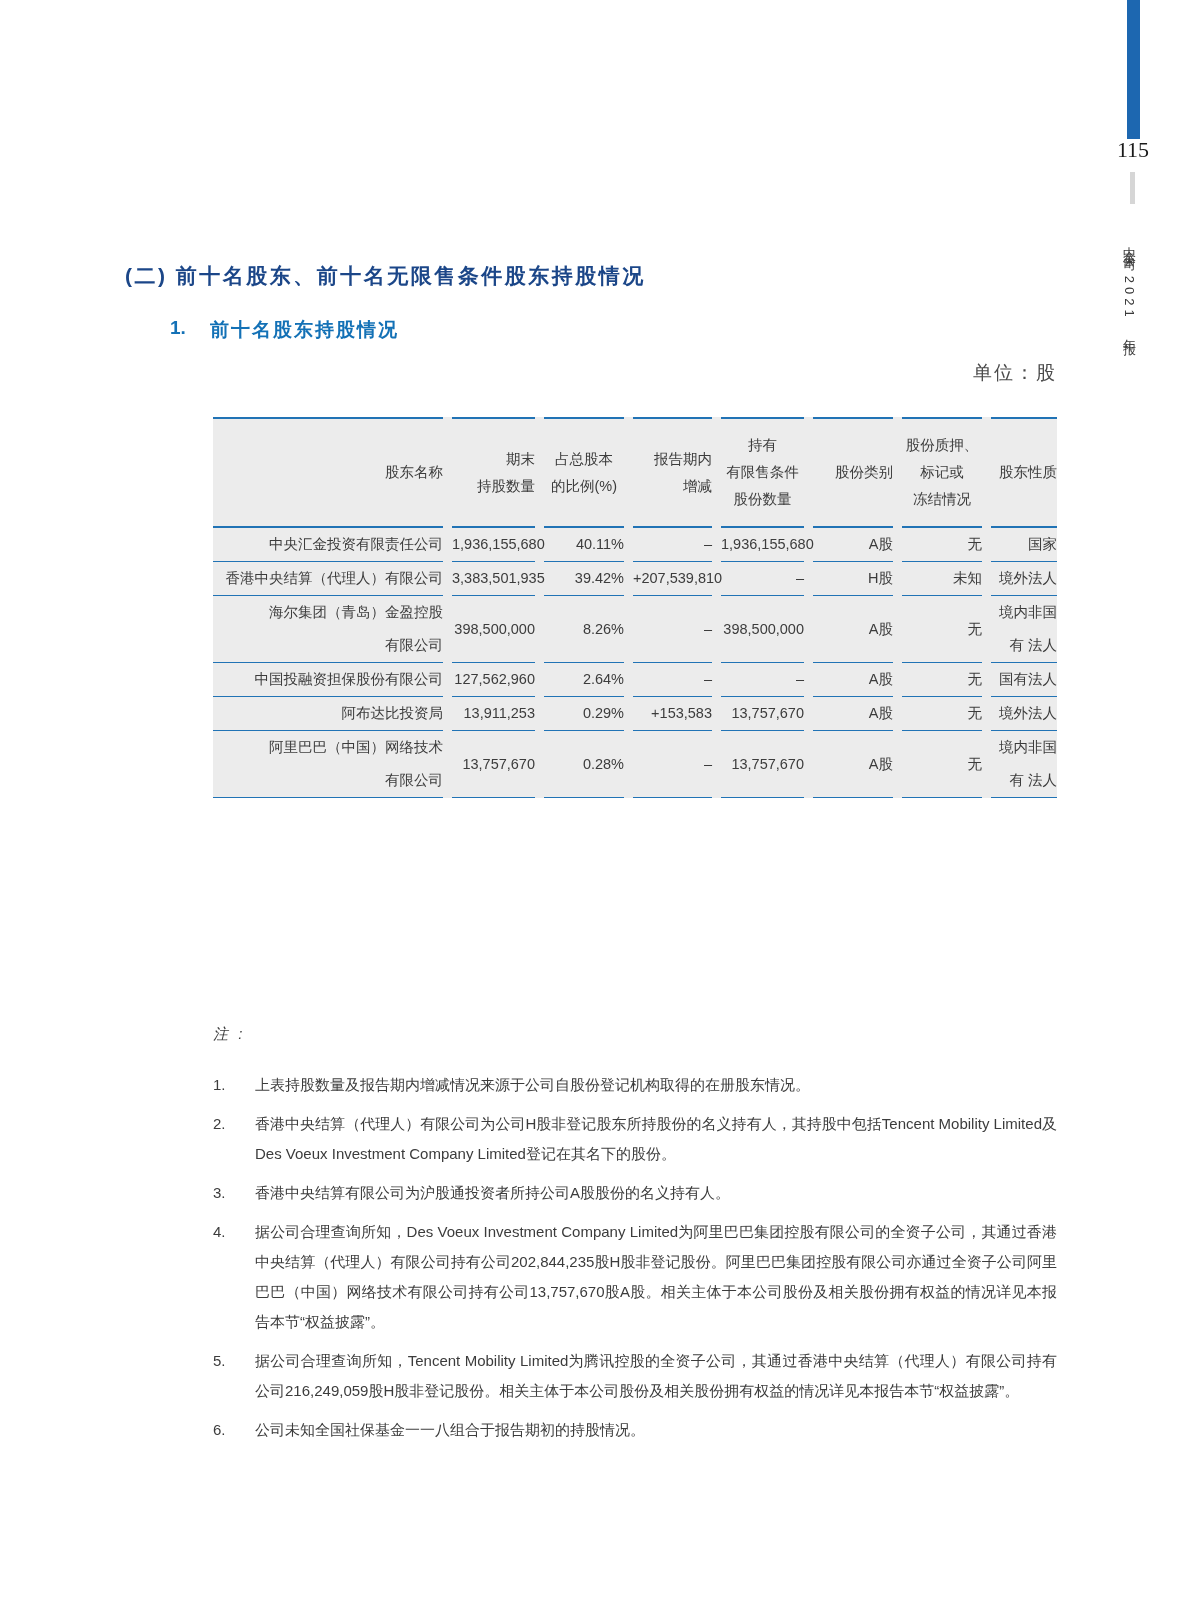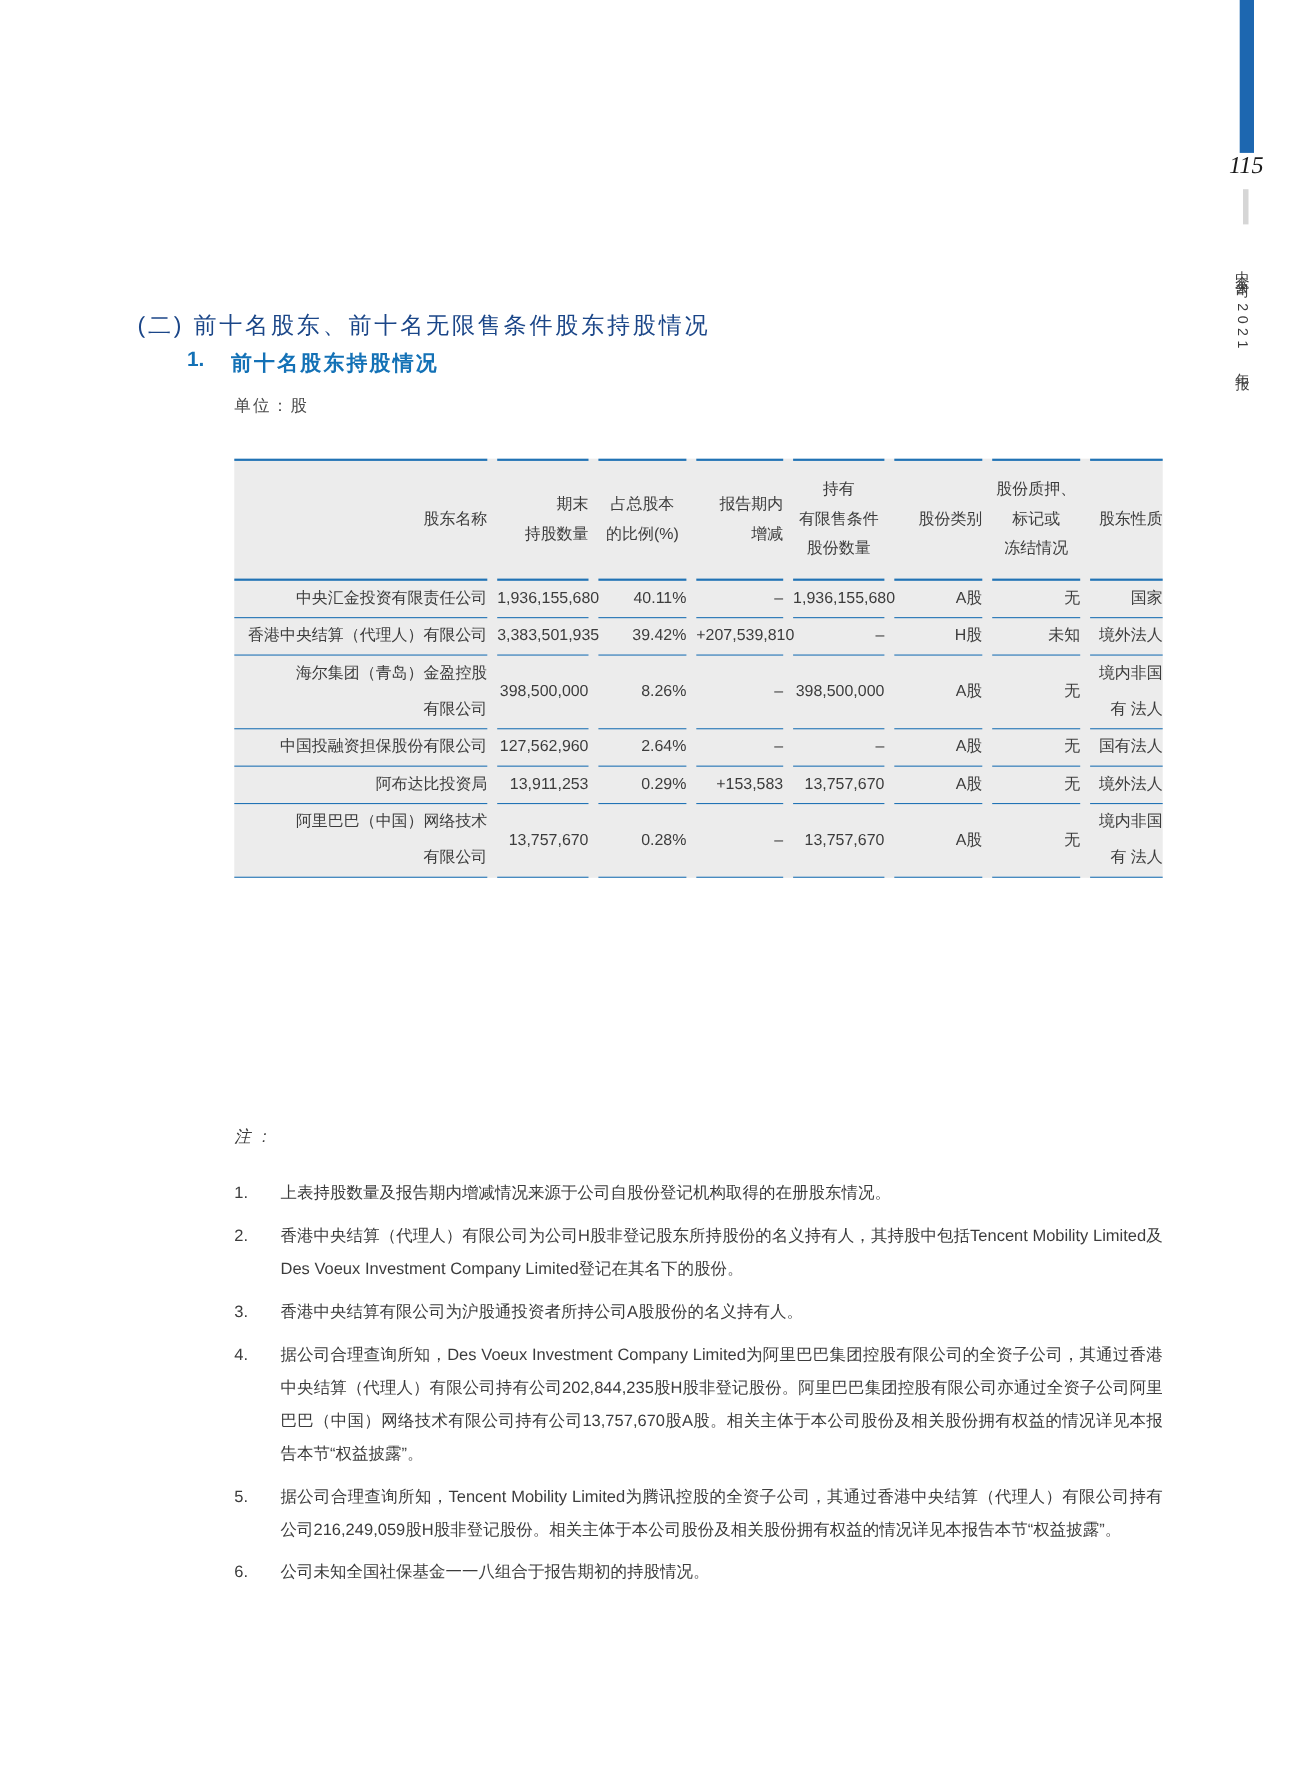--- a/index.html
+++ b/index.html
@@ -10,43 +10,43 @@
     font-family: "Liberation Sans", sans-serif;
     color: #3d3d3d;
     overflow: hidden;
   }
 
   
   .blue-bar { position: absolute; left: 1127px; top: 0; width: 13px; height: 139px; background: #1d67b0; }
   .page-num {
     position: absolute; left: 1103px; top: 137px; width: 60px;
     text-align: center; font-family: "Liberation Serif", serif;
-    font-size: 22px; color: #1a1a1a; font-style: italic;
+    font-size: 22px; color: #1a1a1a;
   }
   .gray-dash { position: absolute; left: 1130px; top: 172px; width: 5px; height: 32px; background: #d6d6d6; }
   .vertical-title {
     position: absolute; left: 1120px; top: 236px;
     writing-mode: vertical-rl; text-orientation: mixed;
     font-size: 13px; color: #3a3a3a; letter-spacing: 4px; white-space: nowrap;
   }
 
   
   .heading {
-    position: absolute; left: 125px; top: 282px;
-    font-size: 21px; font-weight: normal; color: #1b4688; letter-spacing: 2.5px;
+    position: absolute; left: 125px; top: 262px;
+    font-size: 21px; font-weight: bold; color: #1b4688; letter-spacing: 2.5px;
   }
   .subheading {
     position: absolute; left: 170px; top: 317px;
     font-size: 19px; font-weight: bold; color: #1371b6; letter-spacing: 2px;
     display: flex;
   }
   .subheading .sub-no { width: 40px; letter-spacing: 0; }
   .unit-label {
     position: absolute; left: 213px; top: 360px; width: 844px;
-    text-align: left; font-size: 15px; color: #4a4a4a; letter-spacing: 2px;
+    text-align: right; font-size: 19px; color: #4a4a4a; letter-spacing: 2px;
   }
 
   
   .table-wrap {
     position: absolute; left: 213px; top: 417px; width: 844px;
     background: #ececec;
   }
   table.holders {
     width: 862px; margin-left: -9px;
     border-collapse: separate; border-spacing: 9px 0;

